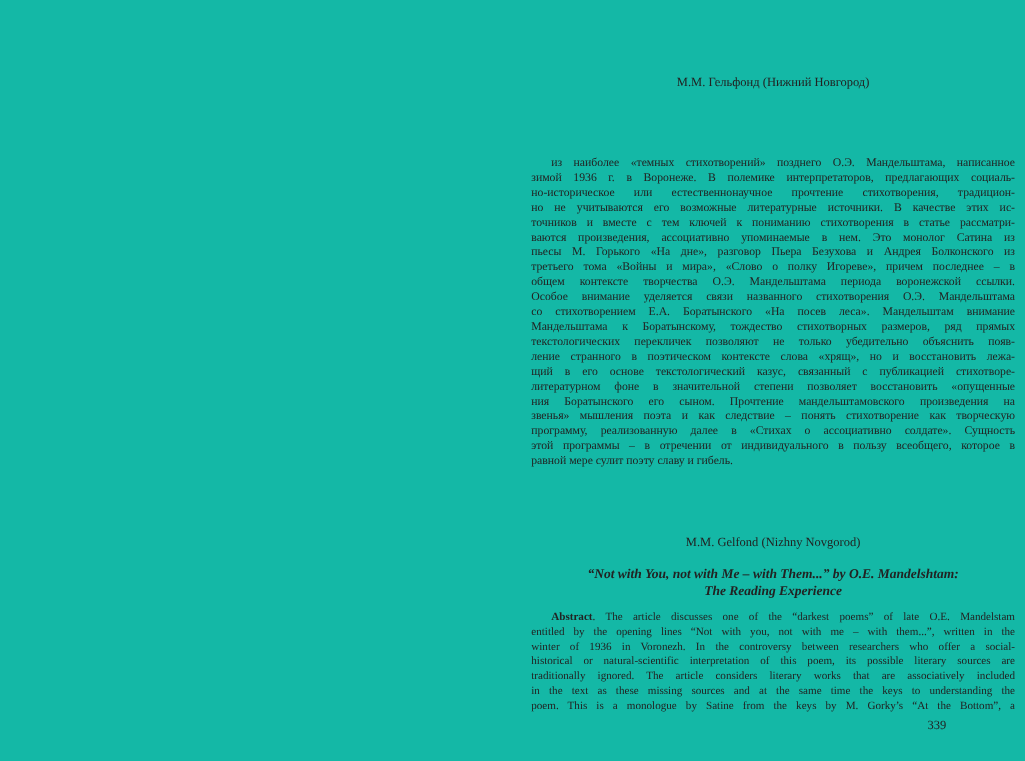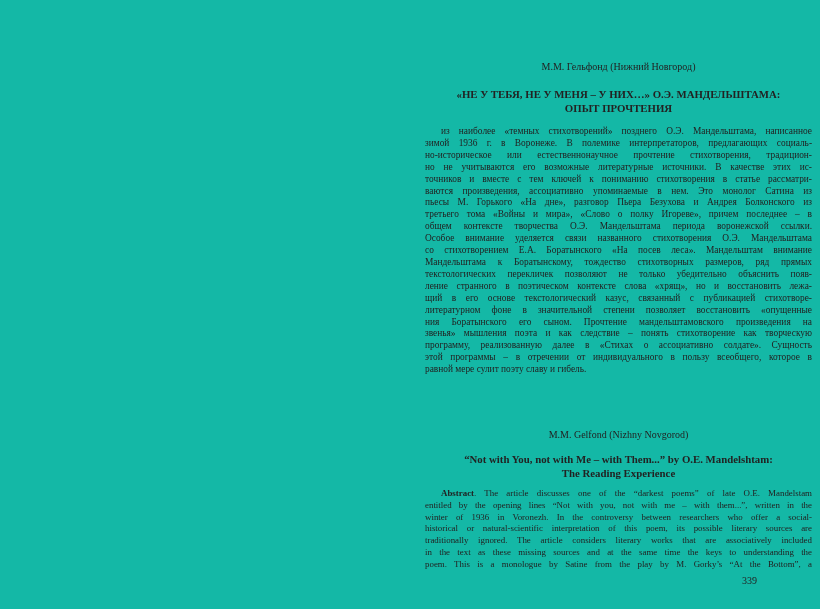--- a/index.html
+++ b/index.html
@@ -40,20 +40,21 @@
   .en-author {
     top: 429px;
     font-size: 10px;
     line-height: 12px;
   }
   .en-title {
     top: 452px;
     font-size: 10.8px;
     font-weight: bold;
     line-height: 14px;
+    font-style: italic;
   }
   .en-abstract {
     top: 488px;
     font-size: 8.9px;
     line-height: 11.8px;
   }
   .pagenum {
     position: absolute;
     top: 575px;
     left: 742px;
@@ -83,24 +84,20 @@
 </style>
 </head>
 <body>
 
 <div class="canvas">
 
   <div class="block ru-author center-lines">
     <div class="tline lastline">М.М. Гельфонд (Нижний Новгород)</div>
   </div>
 
-  <div class="block ru-title center-lines">
-      <div class="tline">«НЕ У ТЕБЯ, НЕ У МЕНЯ – У НИХ…» О.Э. МАНДЕЛЬШТАМА:</div>
-      <div class="tline lastline">ОПЫТ ПРОЧТЕНИЯ</div>
-    </div>
 
   <div class="block ru-body">
     <div class="para">
         <div class="tline">из наиболее «темных стихотворений» позднего О.Э. Мандельштама, написанное</div>
         <div class="tline">зимой 1936 г. в Воронеже. В полемике интерпретаторов, предлагающих социаль-</div>
         <div class="tline">но-историческое или естественнонаучное прочтение стихотворения, традицион-</div>
         <div class="tline">но не учитываются его возможные литературные источники. В качестве этих ис-</div>
         <div class="tline">точников и вместе с тем ключей к пониманию стихотворения в статье рассматри-</div>
         <div class="tline">ваются произведения, ассоциативно упоминаемые в нем. Это монолог Сатина из</div>
         <div class="tline">пьесы М. Горького «На дне», разговор Пьера Безухова и Андрея Болконского из</div>
@@ -130,18 +127,18 @@
       <div class="tline lastline">The Reading Experience</div>
     </div>
 
   <div class="block en-abstract para">
       <div class="tline"><b>Abstract</b>. The article discusses one of the “darkest poems” of late O.E. Mandelstam</div>
       <div class="tline">entitled by the opening lines “Not with you, not with me – with them...”, written in the</div>
       <div class="tline">winter of 1936 in Voronezh. In the controversy between researchers who offer a social-</div>
       <div class="tline">historical or natural-scientific interpretation of this poem, its possible literary sources are</div>
       <div class="tline">traditionally ignored. The article considers literary works that are associatively included</div>
       <div class="tline">in the text as these missing sources and at the same time the keys to understanding the</div>
-      <div class="tline">poem. This is a monologue by Satine from the play by M. Gorky’s “At the Bottom”, a</div>
+      <div class="tline">poem. This is a monologue by Satine from the keys by M. Gorky’s “At the Bottom”, a</div>
     </div>
 
   <div class="pagenum">339</div>
 
 </div>
 
 </body></html>

